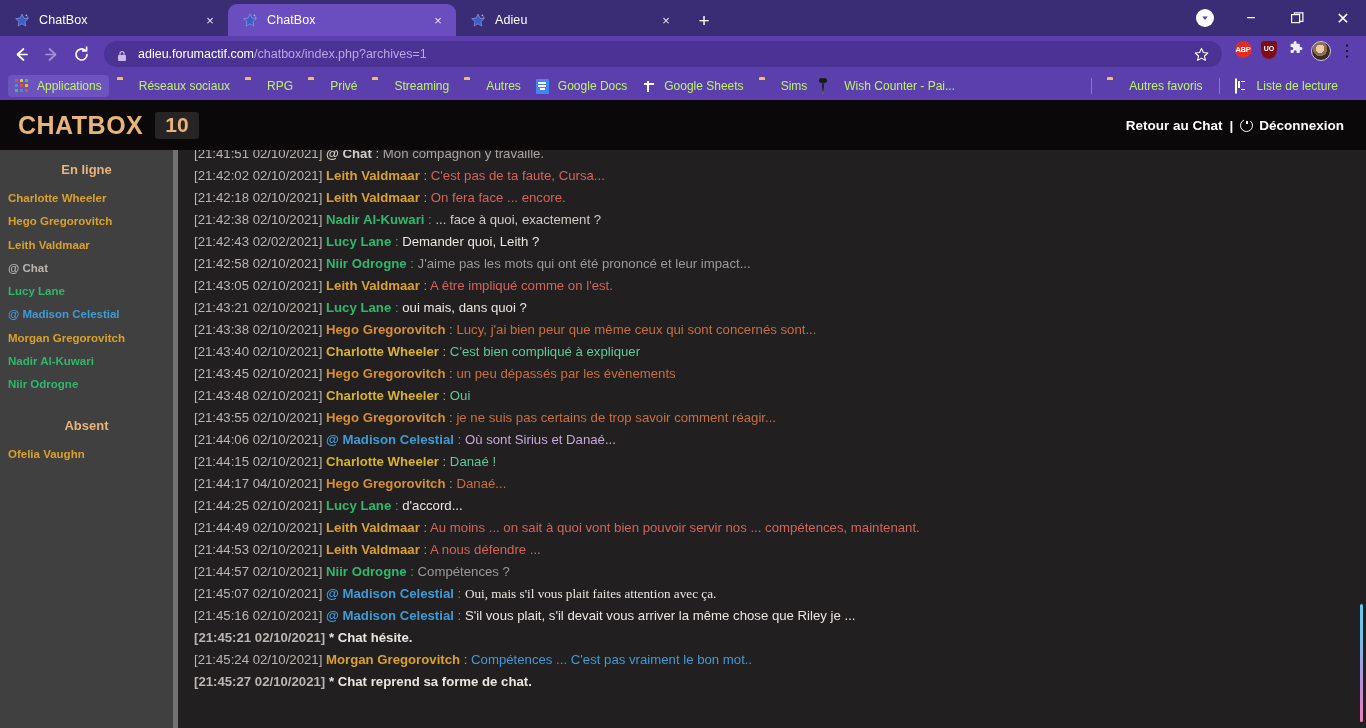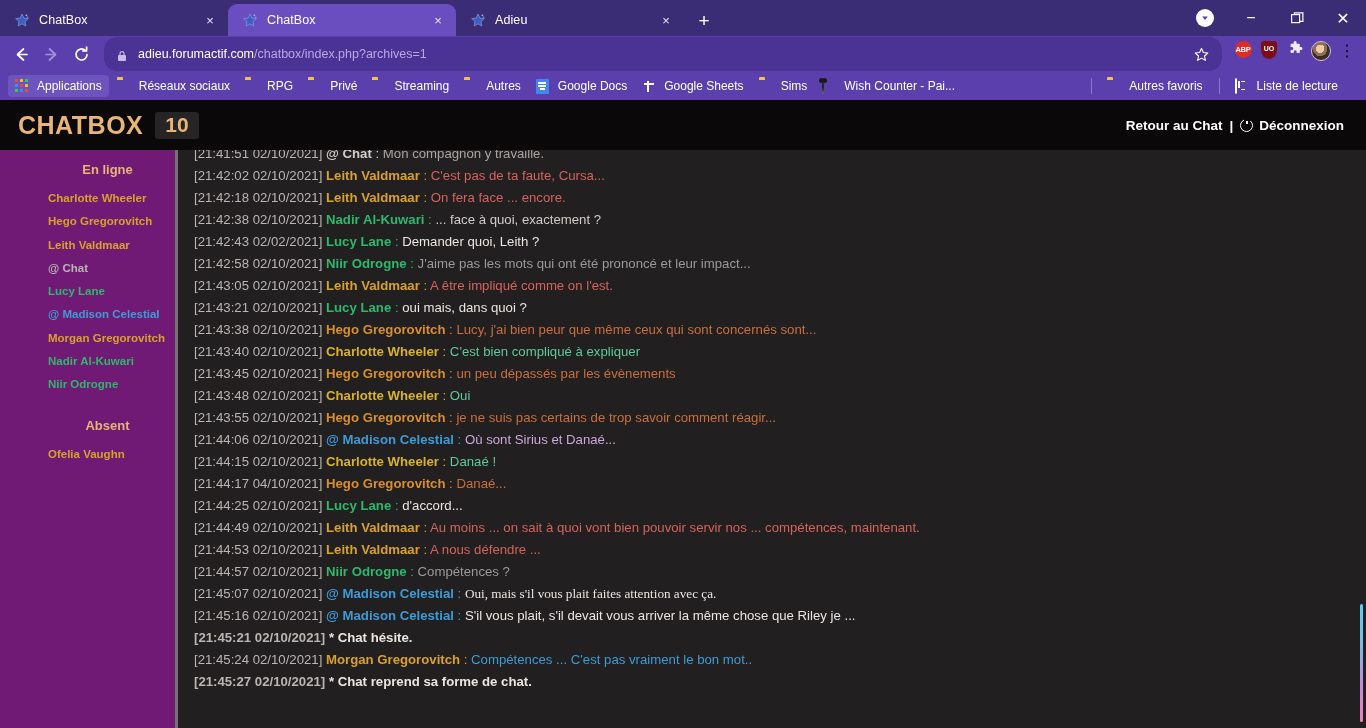--- a/index.html
+++ b/index.html
@@ -69,21 +69,21 @@
     display: flex; align-items: center; padding: 0 6px;
     flex: 0 0 36px;
   }
   .navbtn {
     width: 30px; height: 30px; flex: 0 0 30px;
     display: flex; align-items: center; justify-content: center;
     color: #ffffff;
   }
   .navbtn.disabled { color: #a392d8; }
   .omnibox {
-    flex: 1 1 auto; height: 34px; margin: 0 8px;
+    flex: 1 1 auto; height: 26px; margin: 0 8px;
     background: #4b3295; border-radius: 13px;
     display: flex; align-items: center; padding: 0 6px 0 12px;
     position: relative;
   }
   .lock { width: 12px; height: 12px; flex: 0 0 12px; margin-right: 10px; position: relative; }
   .url { font-size: 12.5px; color: #ffffff; white-space: nowrap; overflow: hidden; }
   .url .dim { color: #b7a9e4; }
   .star-btn {
     width: 26px; height: 26px; margin-right: 2px;
     display: flex; align-items: center; justify-content: center; color: #fff;
@@ -107,21 +107,21 @@
   .avatar {
     width: 20px; height: 20px; border-radius: 50%;
     background: radial-gradient(circle at 45% 38%, #f0c9a8 0 28%, #8d6f52 29% 48%, #3b2b20 49% 100%);
     border: 1px solid #cfc2ea;
   }
 
   
   .bookmarks {
     height: 28px; background: #5b40ad;
     display: flex; align-items: center; padding: 0 8px;
-    flex: 0 0 28px; font-size: 12px; color: #ffffff;
+    flex: 0 0 28px; font-size: 12px; color: #bef264;
     position: relative;
   }
   .bm {
     display: flex; align-items: center; height: 22px;
     padding: 0 7px; border-radius: 4px; white-space: nowrap;
     margin-right: 1px;
   }
   .bm.apps { background: #6d53bd; }
   .bm-ico { width: 15px; height: 15px; flex: 0 0 15px; margin-right: 7px; position: relative; }
   .folder {
@@ -208,25 +208,24 @@
   }
   .power-ico:after {
     content: ''; position: absolute; left: 3px; top: -2.5px; width: 7px; height: 4px;
     background: #0a0809;
   }
 
   .cb-body { display: flex; height: calc(728px - 36px - 36px - 28px - 50px); }
 
   .cb-sidebar {
     width: 178px; flex: 0 0 178px;
-    background: #701a75;
-    border-right: 3px solid #737373;
+    background: #404040;
+    border-right: 5px solid #737373;
     padding-top: 8px;
     overflow: hidden;
-    padding-left: 40px;
   }
   .side-head {
     text-align: center; color: #e8b477; font-weight: bold;
     font-size: 13px; padding: 4px 0 10px;
   }
   .side-head.absent { padding-top: 22px; }
   .side-user {
     font-size: 11.5px; font-weight: bold;
     padding: 3px 0 3px 8px; line-height: 1.5;
     white-space: nowrap;

